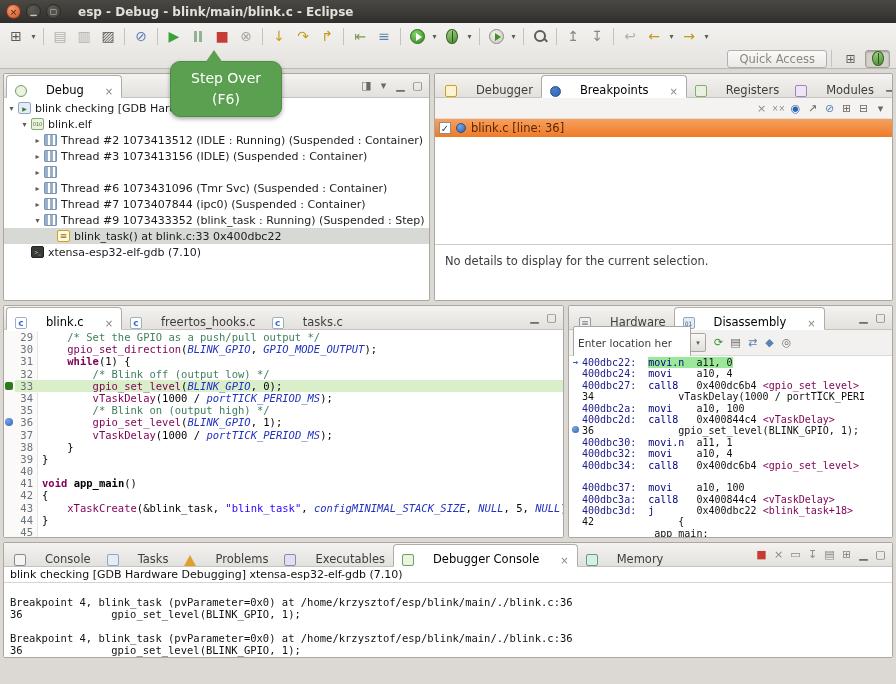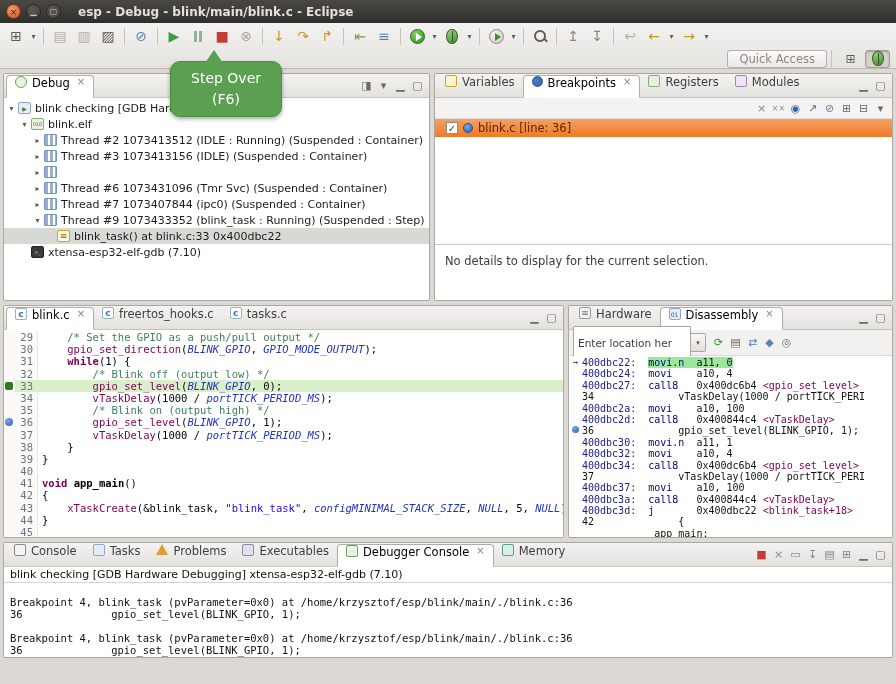--- a/index.html
+++ b/index.html
@@ -43,21 +43,21 @@
   .main{position:absolute;top:70px;left:0;right:0;bottom:23px;padding:3px;display:flex;flex-direction:column;gap:4px}
   .row-top{height:232px;display:flex;gap:4px}
   .row-mid{height:233px;display:flex;gap:4px}
   .row-bot{flex:1;display:flex}
   .panel{background:#fff;border:1px solid #aba7a2;border-radius:2px;display:flex;flex-direction:column;overflow:hidden;flex:1}
   #debug-panel{width:427px;flex:none}
   #editor-panel{width:561px;flex:none}
 
   .tabbar{height:24px;background:linear-gradient(#f4f3f1,#e3e1dd);border-bottom:1px solid #c6c3bf;display:flex;align-items:flex-end;padding:0 2px;flex:none}
   .tabs{display:flex;align-items:flex-end;height:100%}
-  .tab{height:22px;padding:0 8px;display:flex;align-items:flex-start;gap:5px;font-size:11.5px;color:#3f3e3c;white-space:nowrap}
+  .tab{height:22px;padding:0 8px;display:flex;align-items:flex-end;gap:19px;font-size:11.5px;color:#3f3e3c;white-space:nowrap}
   .tab.active{background:#fff;border:1px solid #b0ada8;border-bottom-color:#fff;border-radius:4px 4px 0 0;color:#000;margin-bottom:-1px;height:23px}
   .tabclose{font-size:10px;color:#8a8781;margin-left:2px}
   .tabicon{width:12px;height:12px;display:inline-flex;align-items:center;justify-content:center;border-radius:2px;flex:none;font-size:8px}
   .tabicon-debugview{background:#eaf3e2;border:1px solid #6fa05a;border-radius:50%}
   .tabicon-variables{background:#fdf3d0;border:1px solid #c9a227}
   .tabicon-breakpoints{width:11px;height:11px;border-radius:50%;background:radial-gradient(circle at 35% 30%,#4a7ec9,#2d62b5);border:1px solid #24508f}
   .tabicon-registers{background:#e8f0e0;border:1px solid #83ad6f}
   .tabicon-modules{background:#efe6f3;border:1px solid #a87fc0}
   .tabicon-cfile{background:#fff;border:1px solid #9ab0c8}
   .tabicon-cfile::after{content:"c";color:#3b6fd4;font-weight:bold;font-size:9px;line-height:1}
@@ -87,21 +87,21 @@
   .ti-thread{background:repeating-linear-gradient(90deg,#9ab0c8 0 3px,#fff 3px 5px);border:1px solid #7a93b8;border-radius:1px}
   .ti-frame{background:#fff8e0;border:1px solid #c9a227}
   .ti-frame::after{content:"≡";color:#8a6d1a;font-size:9px}
   .ti-gdb{background:#3a3a3a;border:1px solid #222}
   .ti-gdb::after{content:">_";color:#9fe09f;font-size:5px}
   .tree-label{color:#1c1c1c}
 
   
   .vtoolbar{height:21px;background:#f4f3f1;border-bottom:1px solid #e2dfdb;display:flex;align-items:center;justify-content:flex-end;padding-right:3px;flex:none}
   .bp-list{flex:1;background:#fff;overflow:hidden}
-  .bp-row{height:18px;display:flex;align-items:center;gap:5px;padding-left:11px;font-size:11.5px}
+  .bp-row{height:18px;display:flex;align-items:center;gap:5px;padding-left:4px;font-size:11.5px}
   .bp-row.selected{background:linear-gradient(#f6a161,#ef7a26);color:#5c2500}
   .bp-check{width:12px;height:12px;background:#fff;border:1px solid #918d88;display:flex;align-items:center;justify-content:center;flex:none}
   .bp-check::after{content:"✓";font-size:10px;color:#3c3c3c}
   .bp-dot{width:10px;height:10px;border-radius:50%;background:radial-gradient(circle at 35% 30%,#7aa5e0,#2d62b5);border:1px solid #24508f;flex:none}
   .bp-details{height:56px;border-top:1px solid #cfccc8;padding:9px 10px;font-size:11.5px;color:#3c3c3c;background:#fff;flex:none}
 
   
   .ed-body{flex:1;background:#fff;overflow:hidden;font-family:"DejaVu Sans Mono","Liberation Mono",monospace;font-size:10.5px;padding-top:1px}
   .ed-row{display:flex;height:12.2px;line-height:12.2px;white-space:pre}
   .ed-marker{width:11px;flex:none;background:#fbfaf9;position:relative}
@@ -297,21 +297,21 @@
               <span class="tree-label">xtensa-esp32-elf-gdb (7.10)</span>
             </div>
           </div>
       </div>
 
       <div class="panel" id="bp-panel">
         <div class="tabbar">
           <div class="tabs" id="rt-tabs">
               <div class="tab">
                 <span class="tabicon tabicon-variables"></span>
-                <span class="tablabel">Variables</span>
+                <span class="tablabel">Debugger</span>
               </div>
               <div class="tab active">
                 <span class="tabicon tabicon-breakpoints"></span>
                 <span class="tablabel">Breakpoints</span>
                 <span class="tabclose">×</span>
               </div>
               <div class="tab">
                 <span class="tabicon tabicon-registers"></span>
                 <span class="tablabel">Registers</span>
               </div>
@@ -427,21 +427,21 @@
             <div class="dis-row"><span class="dis-margin pc">→</span><span class="dis-text" style="white-space: pre;"><span class="dis-addr">400dbc22:</span>  <span class="dis-hl"><span class="dis-mn">movi.n  </span><span class="dis-ops">a11, 0</span></span></span></div>
             <div class="dis-row"><span class="dis-margin"></span><span class="dis-text" style="white-space: pre;"><span class="dis-addr">400dbc24:</span>  <span><span class="dis-mn">movi    </span><span class="dis-ops">a10, 4</span></span></span></div>
             <div class="dis-row"><span class="dis-margin"></span><span class="dis-text" style="white-space: pre;"><span class="dis-addr">400dbc27:</span>  <span><span class="dis-mn">call8   </span><span class="dis-ops">0x400dc6b4 </span><span class="dis-sym">&lt;gpio_set_level&gt;</span></span></span></div>
             <div class="dis-row"><span class="dis-margin"></span><span class="dis-text" style="white-space: pre;"><span class="dis-src">34              vTaskDelay(1000 / portTICK_PERI</span></span></div>
             <div class="dis-row"><span class="dis-margin"></span><span class="dis-text" style="white-space: pre;"><span class="dis-addr">400dbc2a:</span>  <span><span class="dis-mn">movi    </span><span class="dis-ops">a10, 100</span></span></span></div>
             <div class="dis-row"><span class="dis-margin"></span><span class="dis-text" style="white-space: pre;"><span class="dis-addr">400dbc2d:</span>  <span><span class="dis-mn">call8   </span><span class="dis-ops">0x400844c4 </span><span class="dis-sym">&lt;vTaskDelay&gt;</span></span></span></div>
             <div class="dis-row"><span class="dis-margin bpdot"></span><span class="dis-text" style="white-space: pre;"><span class="dis-src">36              gpio_set_level(BLINK_GPIO, 1);</span></span></div>
             <div class="dis-row"><span class="dis-margin"></span><span class="dis-text" style="white-space: pre;"><span class="dis-addr">400dbc30:</span>  <span><span class="dis-mn">movi.n  </span><span class="dis-ops">a11, 1</span></span></span></div>
             <div class="dis-row"><span class="dis-margin"></span><span class="dis-text" style="white-space: pre;"><span class="dis-addr">400dbc32:</span>  <span><span class="dis-mn">movi    </span><span class="dis-ops">a10, 4</span></span></span></div>
             <div class="dis-row"><span class="dis-margin"></span><span class="dis-text" style="white-space: pre;"><span class="dis-addr">400dbc34:</span>  <span><span class="dis-mn">call8   </span><span class="dis-ops">0x400dc6b4 </span><span class="dis-sym">&lt;gpio_set_level&gt;</span></span></span></div>
-            <div class="dis-row"><span class="dis-margin"></span><span class="dis-text" style="white-space: pre;"><span class="dis-src">37              vTaskDelay(1000 / portTICK_PERI</span></span></div>
+            <div class="dis-row"><span class="dis-margin"></span></div>
             <div class="dis-row"><span class="dis-margin"></span><span class="dis-text" style="white-space: pre;"><span class="dis-addr">400dbc37:</span>  <span><span class="dis-mn">movi    </span><span class="dis-ops">a10, 100</span></span></span></div>
             <div class="dis-row"><span class="dis-margin"></span><span class="dis-text" style="white-space: pre;"><span class="dis-addr">400dbc3a:</span>  <span><span class="dis-mn">call8   </span><span class="dis-ops">0x400844c4 </span><span class="dis-sym">&lt;vTaskDelay&gt;</span></span></span></div>
             <div class="dis-row"><span class="dis-margin"></span><span class="dis-text" style="white-space: pre;"><span class="dis-addr">400dbc3d:</span>  <span><span class="dis-mn">j       </span><span class="dis-ops">0x400dbc22 </span><span class="dis-sym">&lt;blink_task+18&gt;</span></span></span></div>
             <div class="dis-row"><span class="dis-margin"></span><span class="dis-text" style="white-space: pre;"><span class="dis-src">42              {</span></span></div>
             <div class="dis-row"><span class="dis-margin"></span><span class="dis-text" style="white-space: pre;"><span class="dis-src">            app_main:</span></span></div>
           </div>
       </div>
     </div>
 
     <div class="row-bot">

